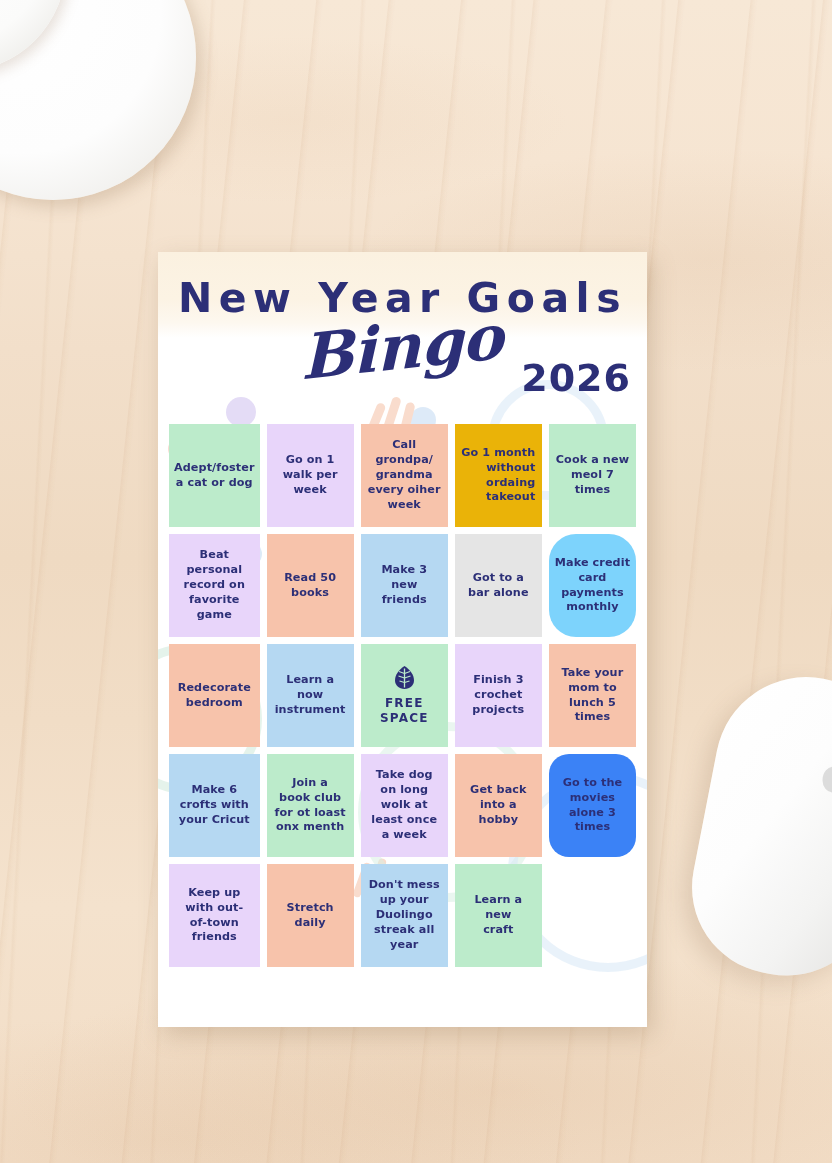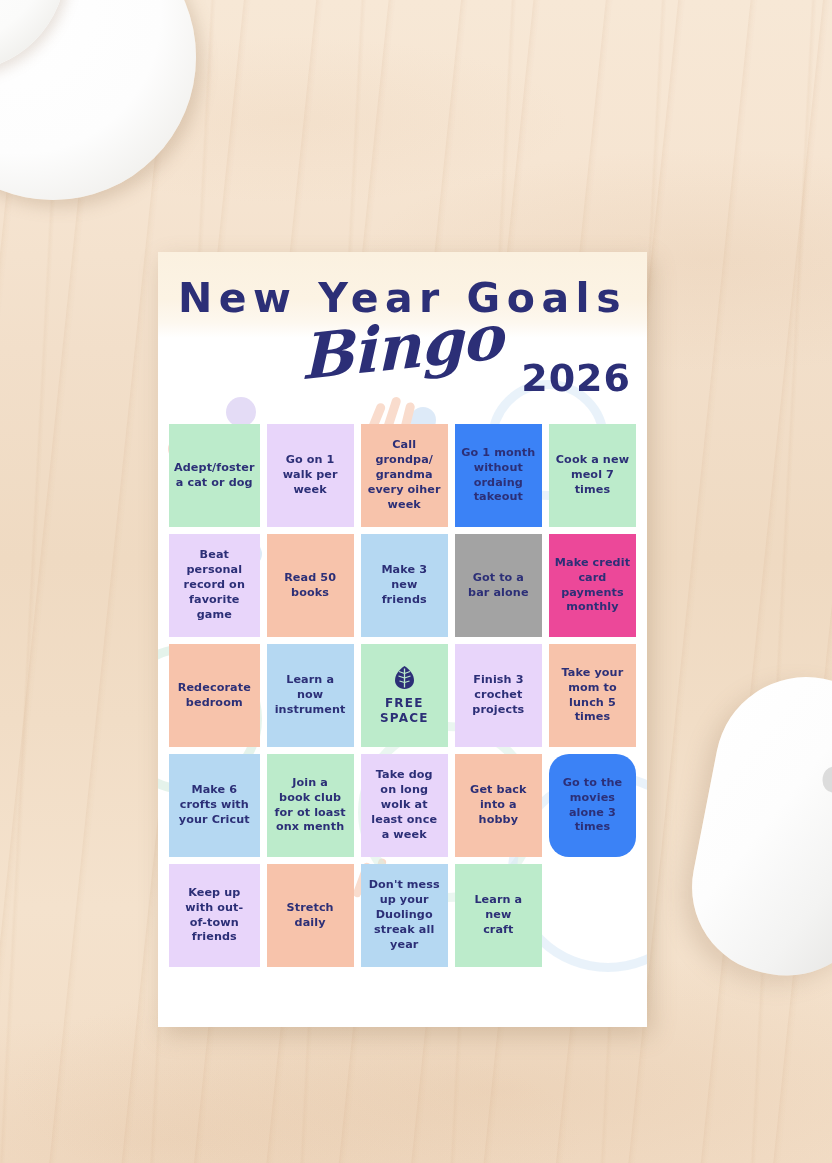--- a/index.html
+++ b/index.html
@@ -237,21 +237,21 @@
 walk per
 week</span>
       </div>
       <div class="cell" style="background: rgb(247, 195, 171);">
         <span class="txt">Call
 grondpa/
 grandma
 every oiher
 week</span>
       </div>
-      <div class="cell" style="background: #3b82f6;">
+      <div class="cell" style="background: #eab308; text-align: right;">
         <span class="txt">Go 1 month
 without
 ordaing
 takeout</span>
       </div>
       <div class="cell" style="background: rgb(188, 235, 203);">
         <span class="txt">Cook a new
 meol 7
 times</span>
       </div>
@@ -264,25 +264,25 @@
       </div>
       <div class="cell" style="background: rgb(247, 195, 171);">
         <span class="txt">Read 50
 books</span>
       </div>
       <div class="cell" style="background: rgb(181, 216, 242);">
         <span class="txt">Make 3
 new
 friends</span>
       </div>
-      <div class="cell" style="background: #a3a3a3;">
+      <div class="cell" style="background: #e5e5e5;">
         <span class="txt">Got to a
 bar alone</span>
       </div>
-      <div class="cell" style="background: #ec4899;">
+      <div class="cell" style="background: #7dd3fc; border-radius: 27px;">
         <span class="txt">Make credit
 card
 payments
 monthly</span>
       </div>
       <div class="cell" style="background: rgb(247, 195, 171);">
         <span class="txt">Redecorate
 bedroom</span>
       </div>
       <div class="cell" style="background: rgb(181, 216, 242);">

